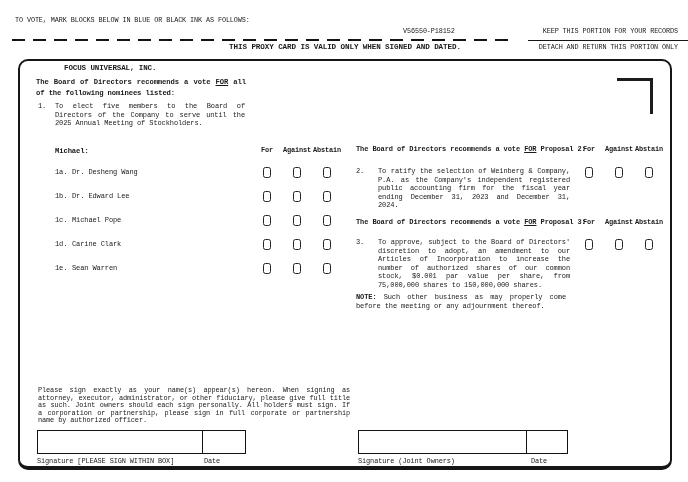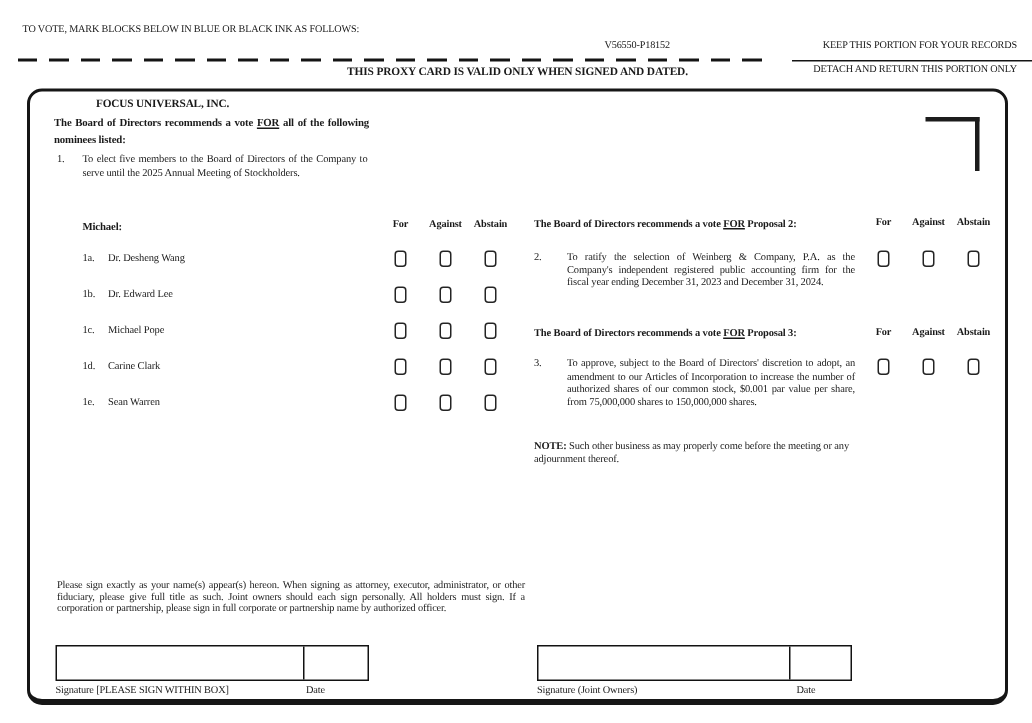--- a/index.html
+++ b/index.html
@@ -1,18 +1,18 @@
 <!DOCTYPE html>
 <html><head>
 <meta charset="utf-8">
 <style>
   html,body{margin:0;padding:0;background:#fff;}
   #page{
     position:relative;width:688px;height:482px;background:#fff;overflow:hidden;
-    font-family:Liberation Serif, serif;color:#1a1a1a;
+    font-family:Liberation Mono, monospace;color:#1a1a1a;
     letter-spacing:-0.1px;
   }
   .abs{position:absolute;}
   .b{font-weight:bold;}
   .u{text-decoration:underline;}
   .sm{font-size:6.8px;line-height:8px;}
   .body-txt{font-size:7px;line-height:8.5px;}
   .just{text-align:justify;}
   .nowrap{white-space:nowrap;}
   .right{text-align:right;}

